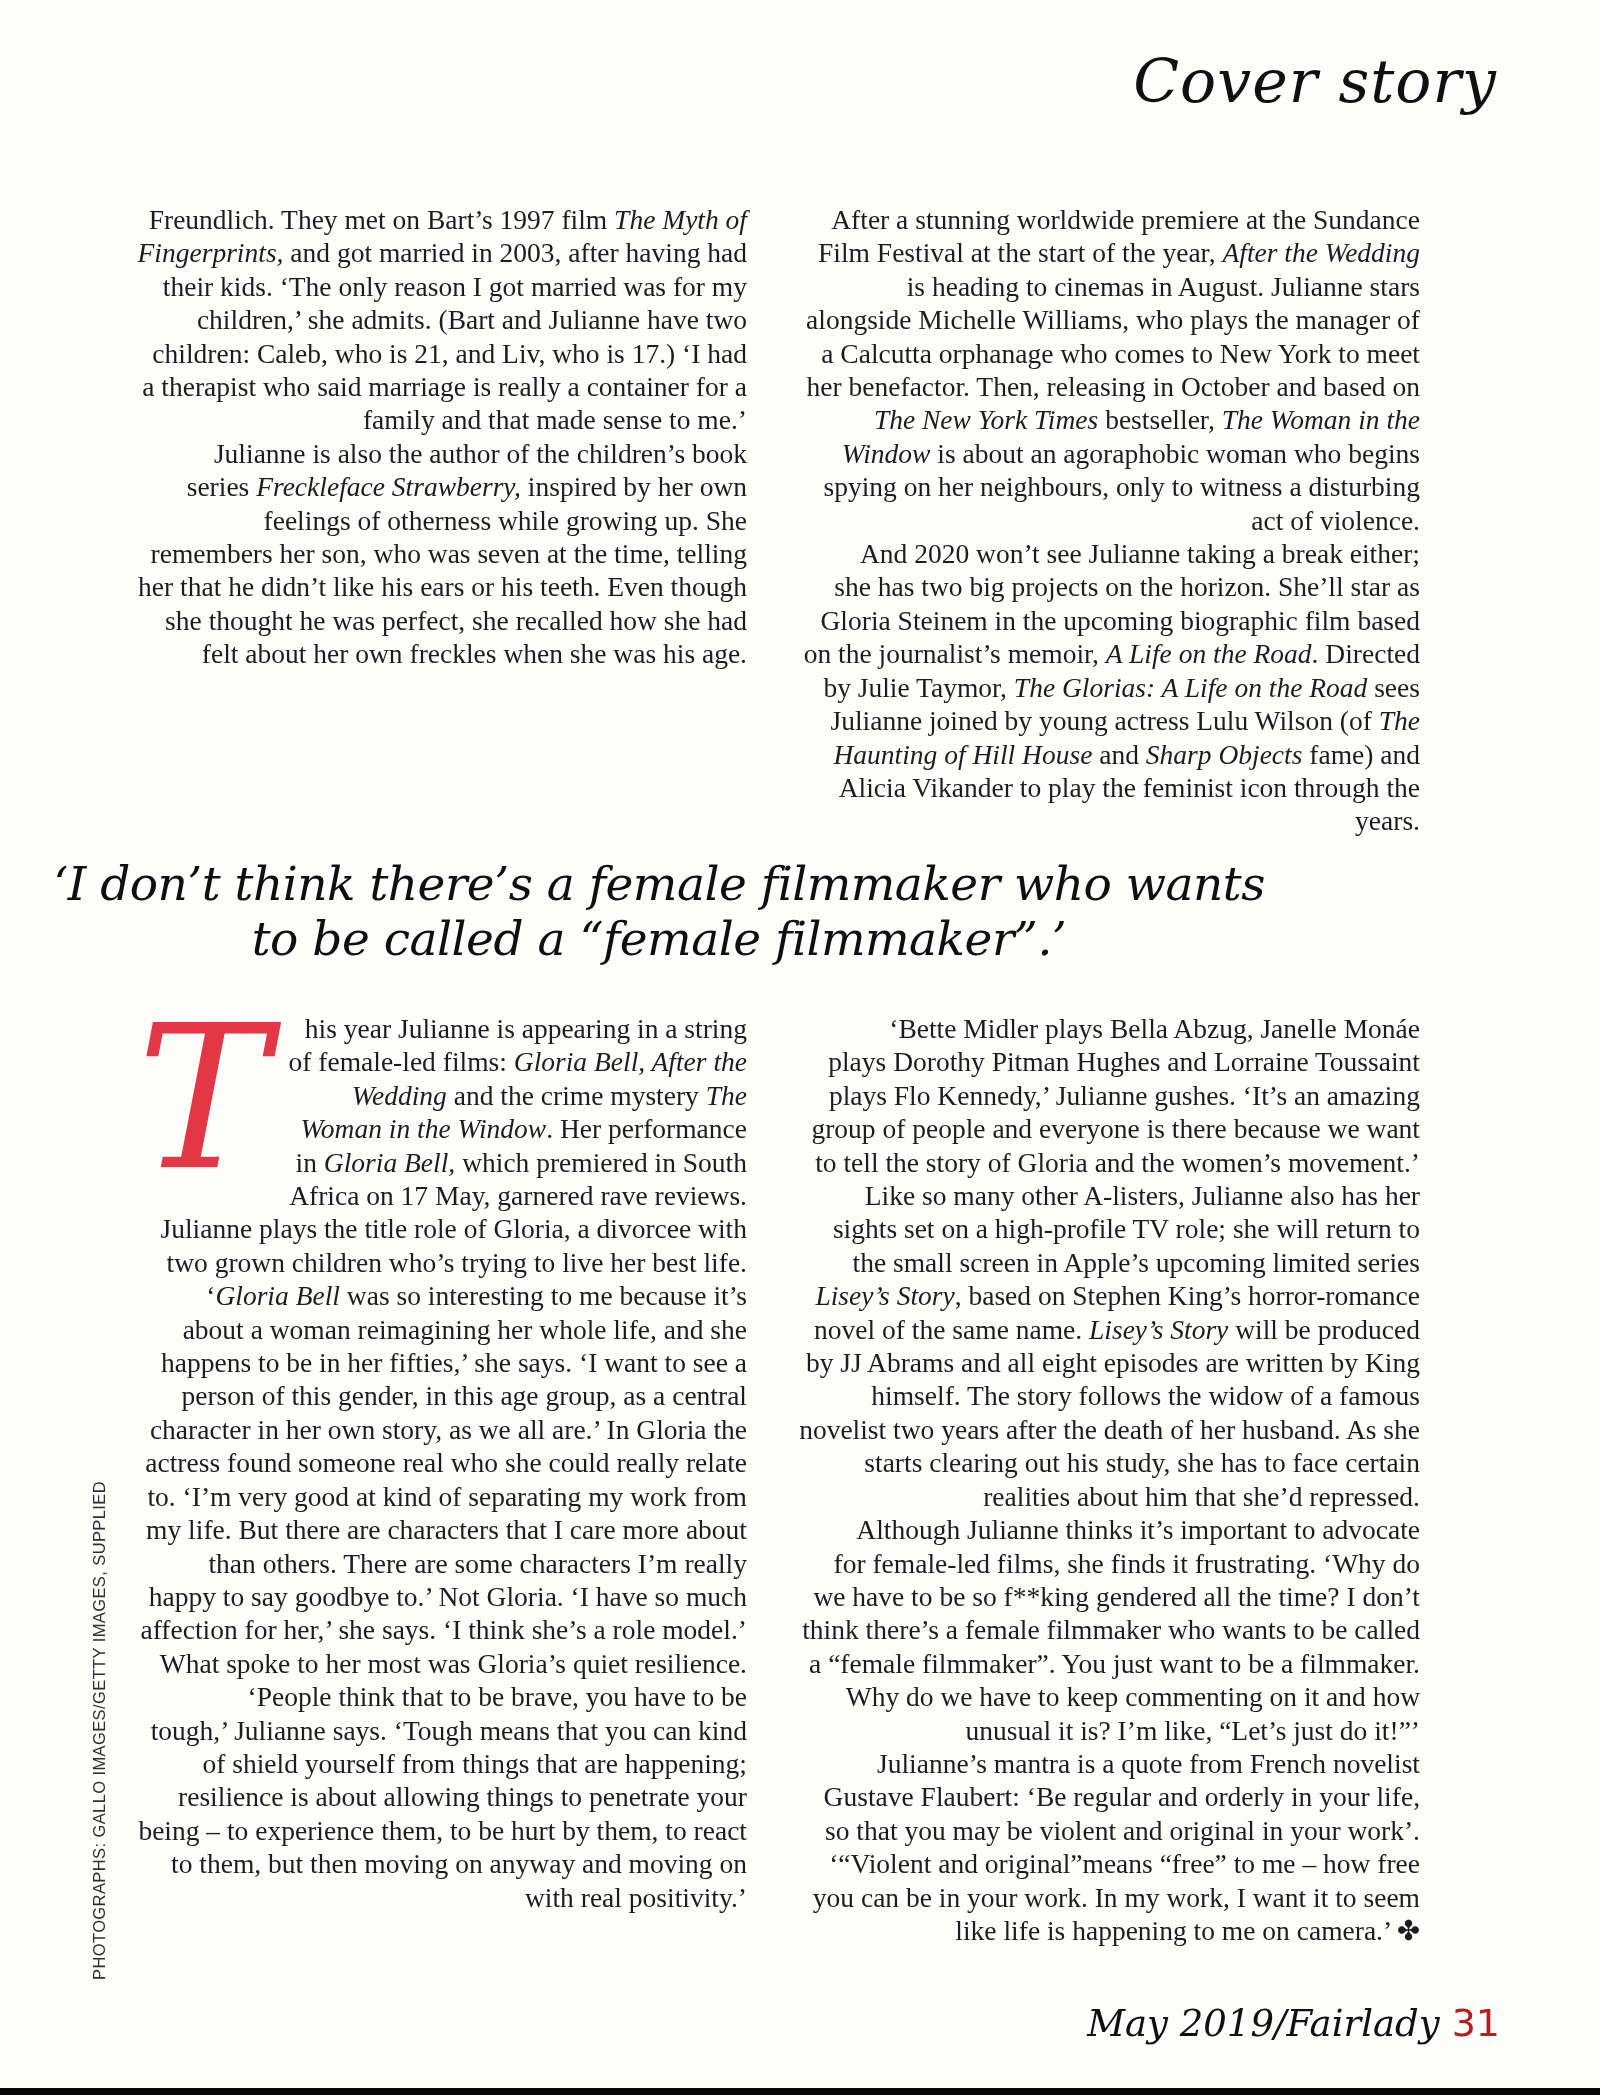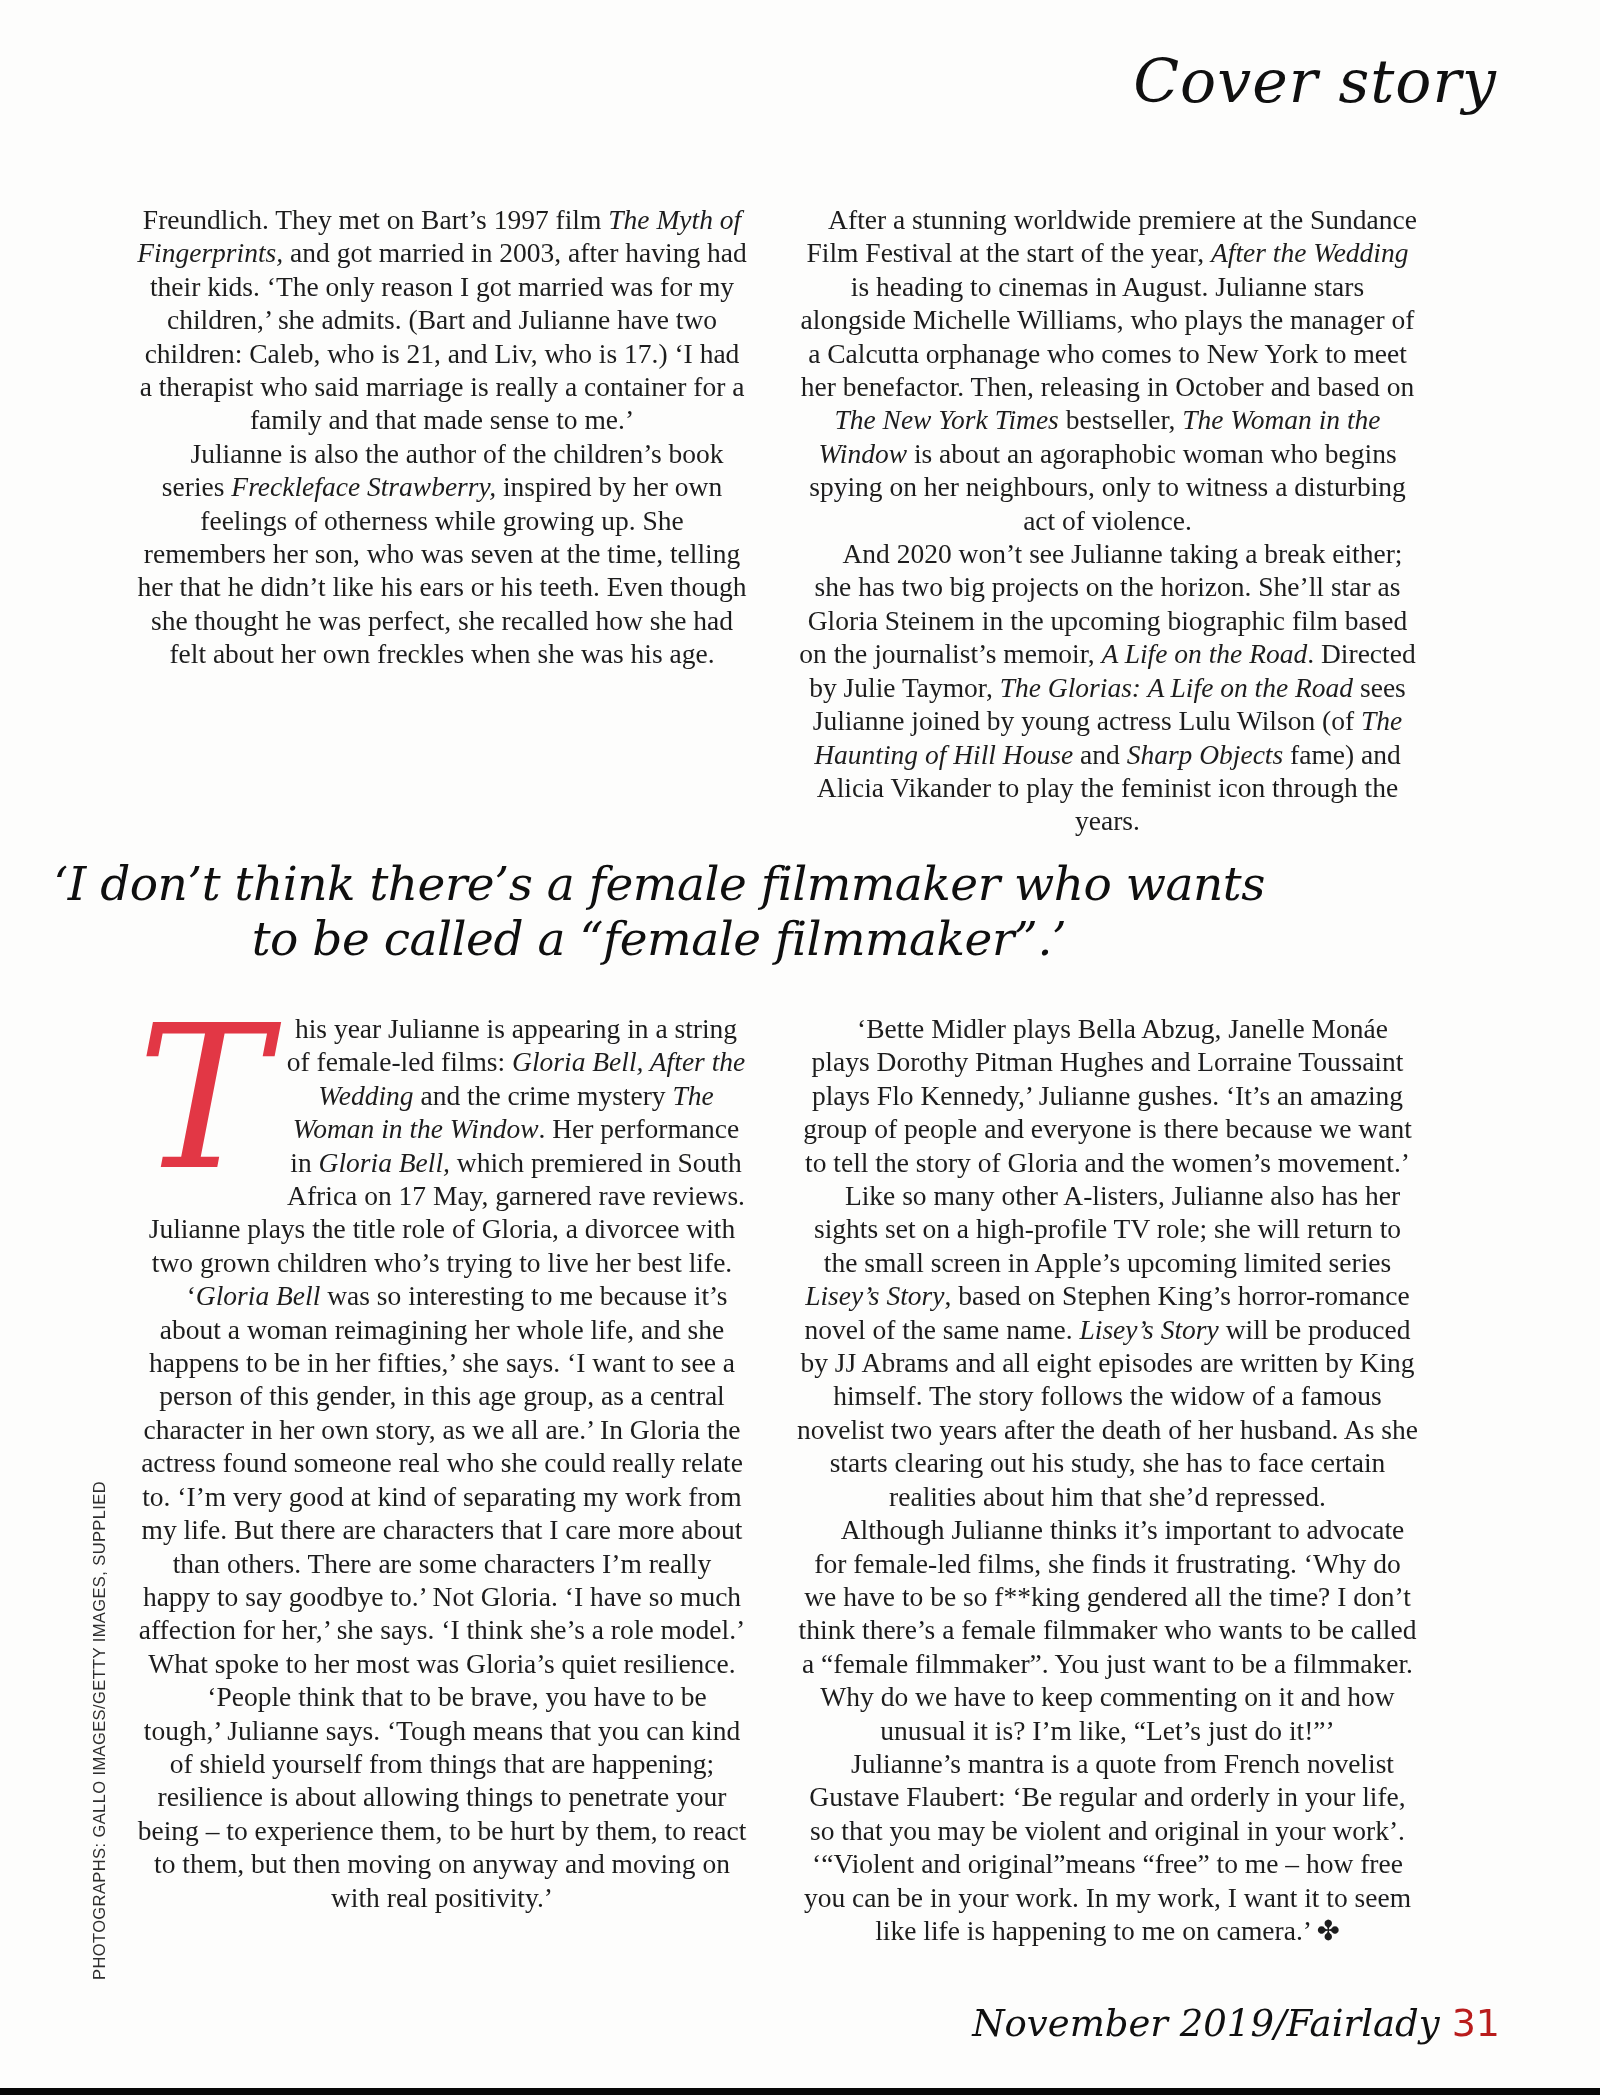--- a/index.html
+++ b/index.html
@@ -16,21 +16,21 @@
   }
   .sec{position:absolute;left:137px;display:flex;gap:48px;}
   .sec-top{top:203px;}
   .sec-bottom{top:1012px;}
   .col-left{width:610px;}
   .col-right{width:625px;}
   p.para{
     margin:0;
     font-family:"Liberation Serif","DejaVu Serif",serif;
     font-size:27.5px;line-height:33.4px;color:#1d1d1d;
-    text-align:center;
+    text-align:right;
   }
   p.para.indent{text-indent:30px;}
   p.para em{font-style:italic;}
   .dropcap{
     float:left;
     font-family:"DejaVu Serif",serif;font-style:italic;
     font-size:198px;line-height:0.82;
     color:var(--accent,#e23745);
     margin:6px 16px 0 0;
   }
@@ -95,17 +95,17 @@
       <p class="para indent"><span>‘Bette Midler plays Bella Abzug, Janelle Monáe plays Dorothy Pitman Hughes and Lorraine Toussaint plays Flo Kennedy,’ Julianne gushes. ‘It’s an amazing group of people and everyone is there because we want to tell the story of Gloria and the women’s movement.’</span></p>
       <p class="para indent"><span>Like so many other A-listers, Julianne also has her sights set on a high-profile TV role; she will return to the small screen in Apple’s upcoming limited series </span><em>Lisey’s Story</em><span>, based on Stephen King’s horror-romance novel of the same name. </span><em>Lisey’s Story</em><span> will be produced by JJ Abrams and all eight episodes are written by King himself. The story follows the widow of a famous novelist two years after the death of her husband. As she starts clearing out his study, she has to face certain realities about him that she’d repressed.</span></p>
       <p class="para indent"><span>Although Julianne thinks it’s important to advocate for female-led films, she finds it frustrating. ‘Why do we have to be so f**king gendered all the time? I don’t think there’s a female filmmaker who wants to be called a “female filmmaker”. You just want to be a filmmaker. Why do we have to keep commenting on it and how unusual it is? I’m like, “Let’s just do it!”’</span></p>
       <p class="para indent"><span>Julianne’s mantra is a quote from French novelist Gustave Flaubert: ‘Be regular and orderly in your life, so that you may be violent and original in your work’. ‘“Violent and original”means “free” to me – how free you can be in your work. In my work, I want it to seem like life is happening to me on camera.’ ✤</span></p>
     </div>
 </div>
 
 <div class="credit">PHOTOGRAPHS: GALLO IMAGES/GETTY IMAGES, SUPPLIED</div>
 
 <div class="footer">
-  <span class="footer-issue">November 2019/Fairlady</span>
+  <span class="footer-issue">May 2019/Fairlady</span>
   <span class="footer-page">31</span>
 </div>
 
 <div class="bottom-bar"></div>
 
 </body></html>

